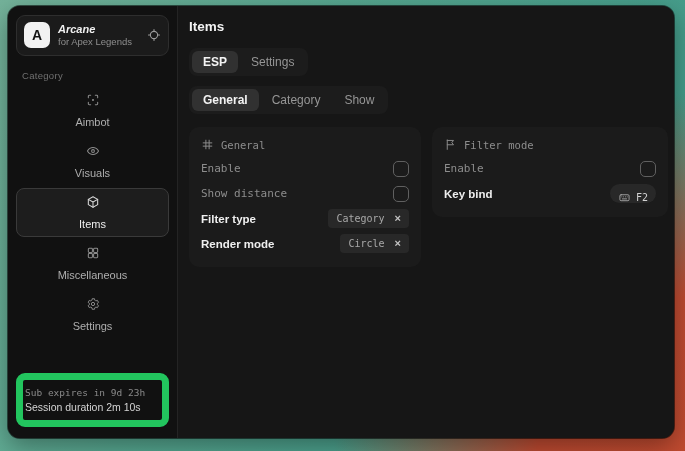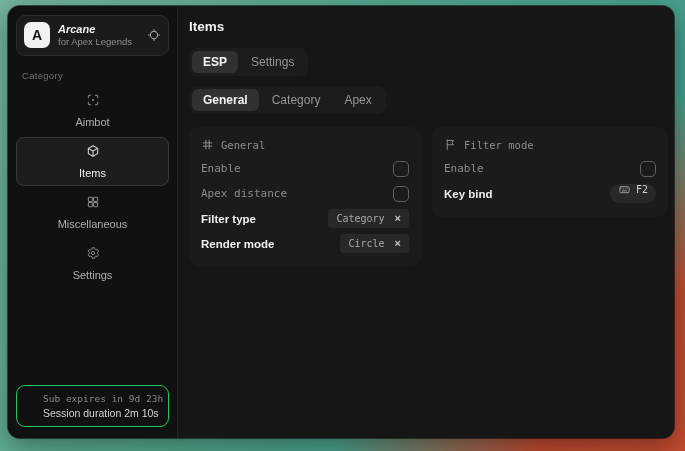--- a/index.html
+++ b/index.html
@@ -41,21 +41,21 @@
   .nav{display:flex;flex-direction:column;gap:2px;}
   .nav-item{
     display:flex;align-items:center;gap:9px;padding:6px 8px;border-radius:8px;
     border:1px solid transparent;color:#aeaeae;font-size:11px;cursor:default;flex-direction:column;
   }
   .nav-item .ico{width:14px;height:14px;color:#8b8b8b;display:flex;flex:none;}
   .nav-item.active{background:#1d1d1d;border-color:#3a3a3a;color:#ededed;}
   .nav-item.active .ico{color:#d8d8d8;}
   .side-spacer{flex:1;}
   .footer-card{
-    border:1px solid #22c55e;border-radius:9px;padding:7px 26px;
+    border:7px solid #22c55e;border-radius:9px;padding:7px 2px;
     display:flex;flex-direction:column;gap:3px;
   }
   .sub-line{font-family:"DejaVu Sans Mono",monospace;font-size:9.5px;color:#8a8a8a;white-space:nowrap;}
   .sess-line{font-size:10.5px;color:#d4d4d4;white-space:nowrap;}
   
   .main{flex:1;box-sizing:border-box;background:#161616;padding:10px 6px 13px 11px;}
   .page-title{font-size:13.5px;font-weight:bold;color:#f2f2f2;margin:3px 0 14px;}
   .seg-row{margin-bottom:10px;}
   .seg{display:inline-flex;background:#1c1c1c;border-radius:8px;padding:3px;gap:2px;}
   .seg-item{font-size:12px;color:#969696;padding:4px 11px;border-radius:6px;white-space:nowrap;}
@@ -76,21 +76,21 @@
     width:14px;height:14px;border:1.5px solid #606060;border-radius:5px;
     background:transparent;flex:none;
   }
   .chip{
     display:flex;align-items:center;background:#282828;border-radius:4px;
     height:19px;padding:0 8px;gap:10px;
   }
   .chip-text{font-family:"DejaVu Sans Mono",monospace;font-size:10px;color:#a8a8a8;}
   .chip-x{font-size:11px;line-height:1;color:#c4c4c4;font-weight:bold;}
   .keybind{
-    display:flex;align-items:flex-start;background:#282828;border-radius:10px;
+    display:flex;align-items:flex-end;background:#282828;border-radius:10px;
     height:19px;padding:0 8px;gap:5px;
   }
   .keybind .ico{width:13px;height:11px;display:flex;color:#b5b5b5;flex:none;}
   .key-label{font-family:"DejaVu Sans Mono",monospace;font-size:10px;color:#d2d2d2;}
   svg{display:block;width:100%;height:100%;}
 </style>
 </head>
 <body>
 
 <div class="backdrop"></div>
@@ -118,20 +118,29 @@
     <div class="nav">
       <div class="nav-item">
         <span class="ico">
           <svg viewBox="0 0 24 24" fill="none" stroke="currentColor" stroke-width="1.8" stroke-linecap="round">
             <path d="M4 8V5.5A1.5 1.5 0 0 1 5.5 4H8M16 4h2.5A1.5 1.5 0 0 1 20 5.5V8M20 16v2.5a1.5 1.5 0 0 1-1.5 1.5H16M8 20H5.5A1.5 1.5 0 0 1 4 18.5V16"></path>
             <circle cx="12" cy="12" r="1.8" fill="currentColor" stroke="none"></circle>
           </svg>
         </span>
         <span>Aimbot</span>
       </div>
+      <div class="nav-item">
+        <span class="ico">
+          <svg viewBox="0 0 24 24" fill="none" stroke="currentColor" stroke-width="1.8" stroke-linecap="round" stroke-linejoin="round">
+            <path d="M2.5 12s3.5-6 9.5-6 9.5 6 9.5 6-3.5 6-9.5 6-9.5-6-9.5-6z"></path>
+            <circle cx="12" cy="12" r="2.4"></circle>
+          </svg>
+        </span>
+        <span>Visuals</span>
+      </div>
       <div class="nav-item active">
         <span class="ico">
           <svg viewBox="0 0 24 24" fill="none" stroke="currentColor" stroke-width="1.8" stroke-linecap="round" stroke-linejoin="round">
             <path d="M12 3l8 4.5v9L12 21l-8-4.5v-9L12 3z"></path>
             <path d="M4 7.5l8 4.5 8-4.5M12 12v9"></path>
           </svg>
         </span>
         <span>Items</span>
       </div>
       <div class="nav-item">
@@ -172,21 +181,21 @@
       <div class="seg">
         <div class="seg-item active">ESP</div>
         <div class="seg-item">Settings</div>
       </div>
     </div>
 
     <div class="seg-row">
       <div class="seg">
         <div class="seg-item active">General</div>
         <div class="seg-item">Category</div>
-        <div class="seg-item">Apex</div>
+        <div class="seg-item">Show</div>
       </div>
     </div>
 
     <div class="panels">
 
       <div class="panel panel-general">
         <div class="panel-head">
           <span class="ico">
             <svg viewBox="0 0 24 24" fill="none" stroke="currentColor" stroke-width="1.8" stroke-linecap="round">
               <path d="M9 4v16M15 4v16M4 9h16M4 15h16"></path>
@@ -194,21 +203,21 @@
           </span>
           <span>General</span>
         </div>
 
         <div class="row">
           <span class="row-label">Enable</span>
           <span class="checkbox"></span>
         </div>
 
         <div class="row">
-          <span class="row-label">Apex distance</span>
+          <span class="row-label">Show distance</span>
           <span class="checkbox"></span>
         </div>
 
         <div class="row">
           <span class="row-label bright">Filter type</span>
           <span class="chip">
             <span class="chip-text">Category</span>
             <span class="chip-x">×</span>
           </span>
         </div>

